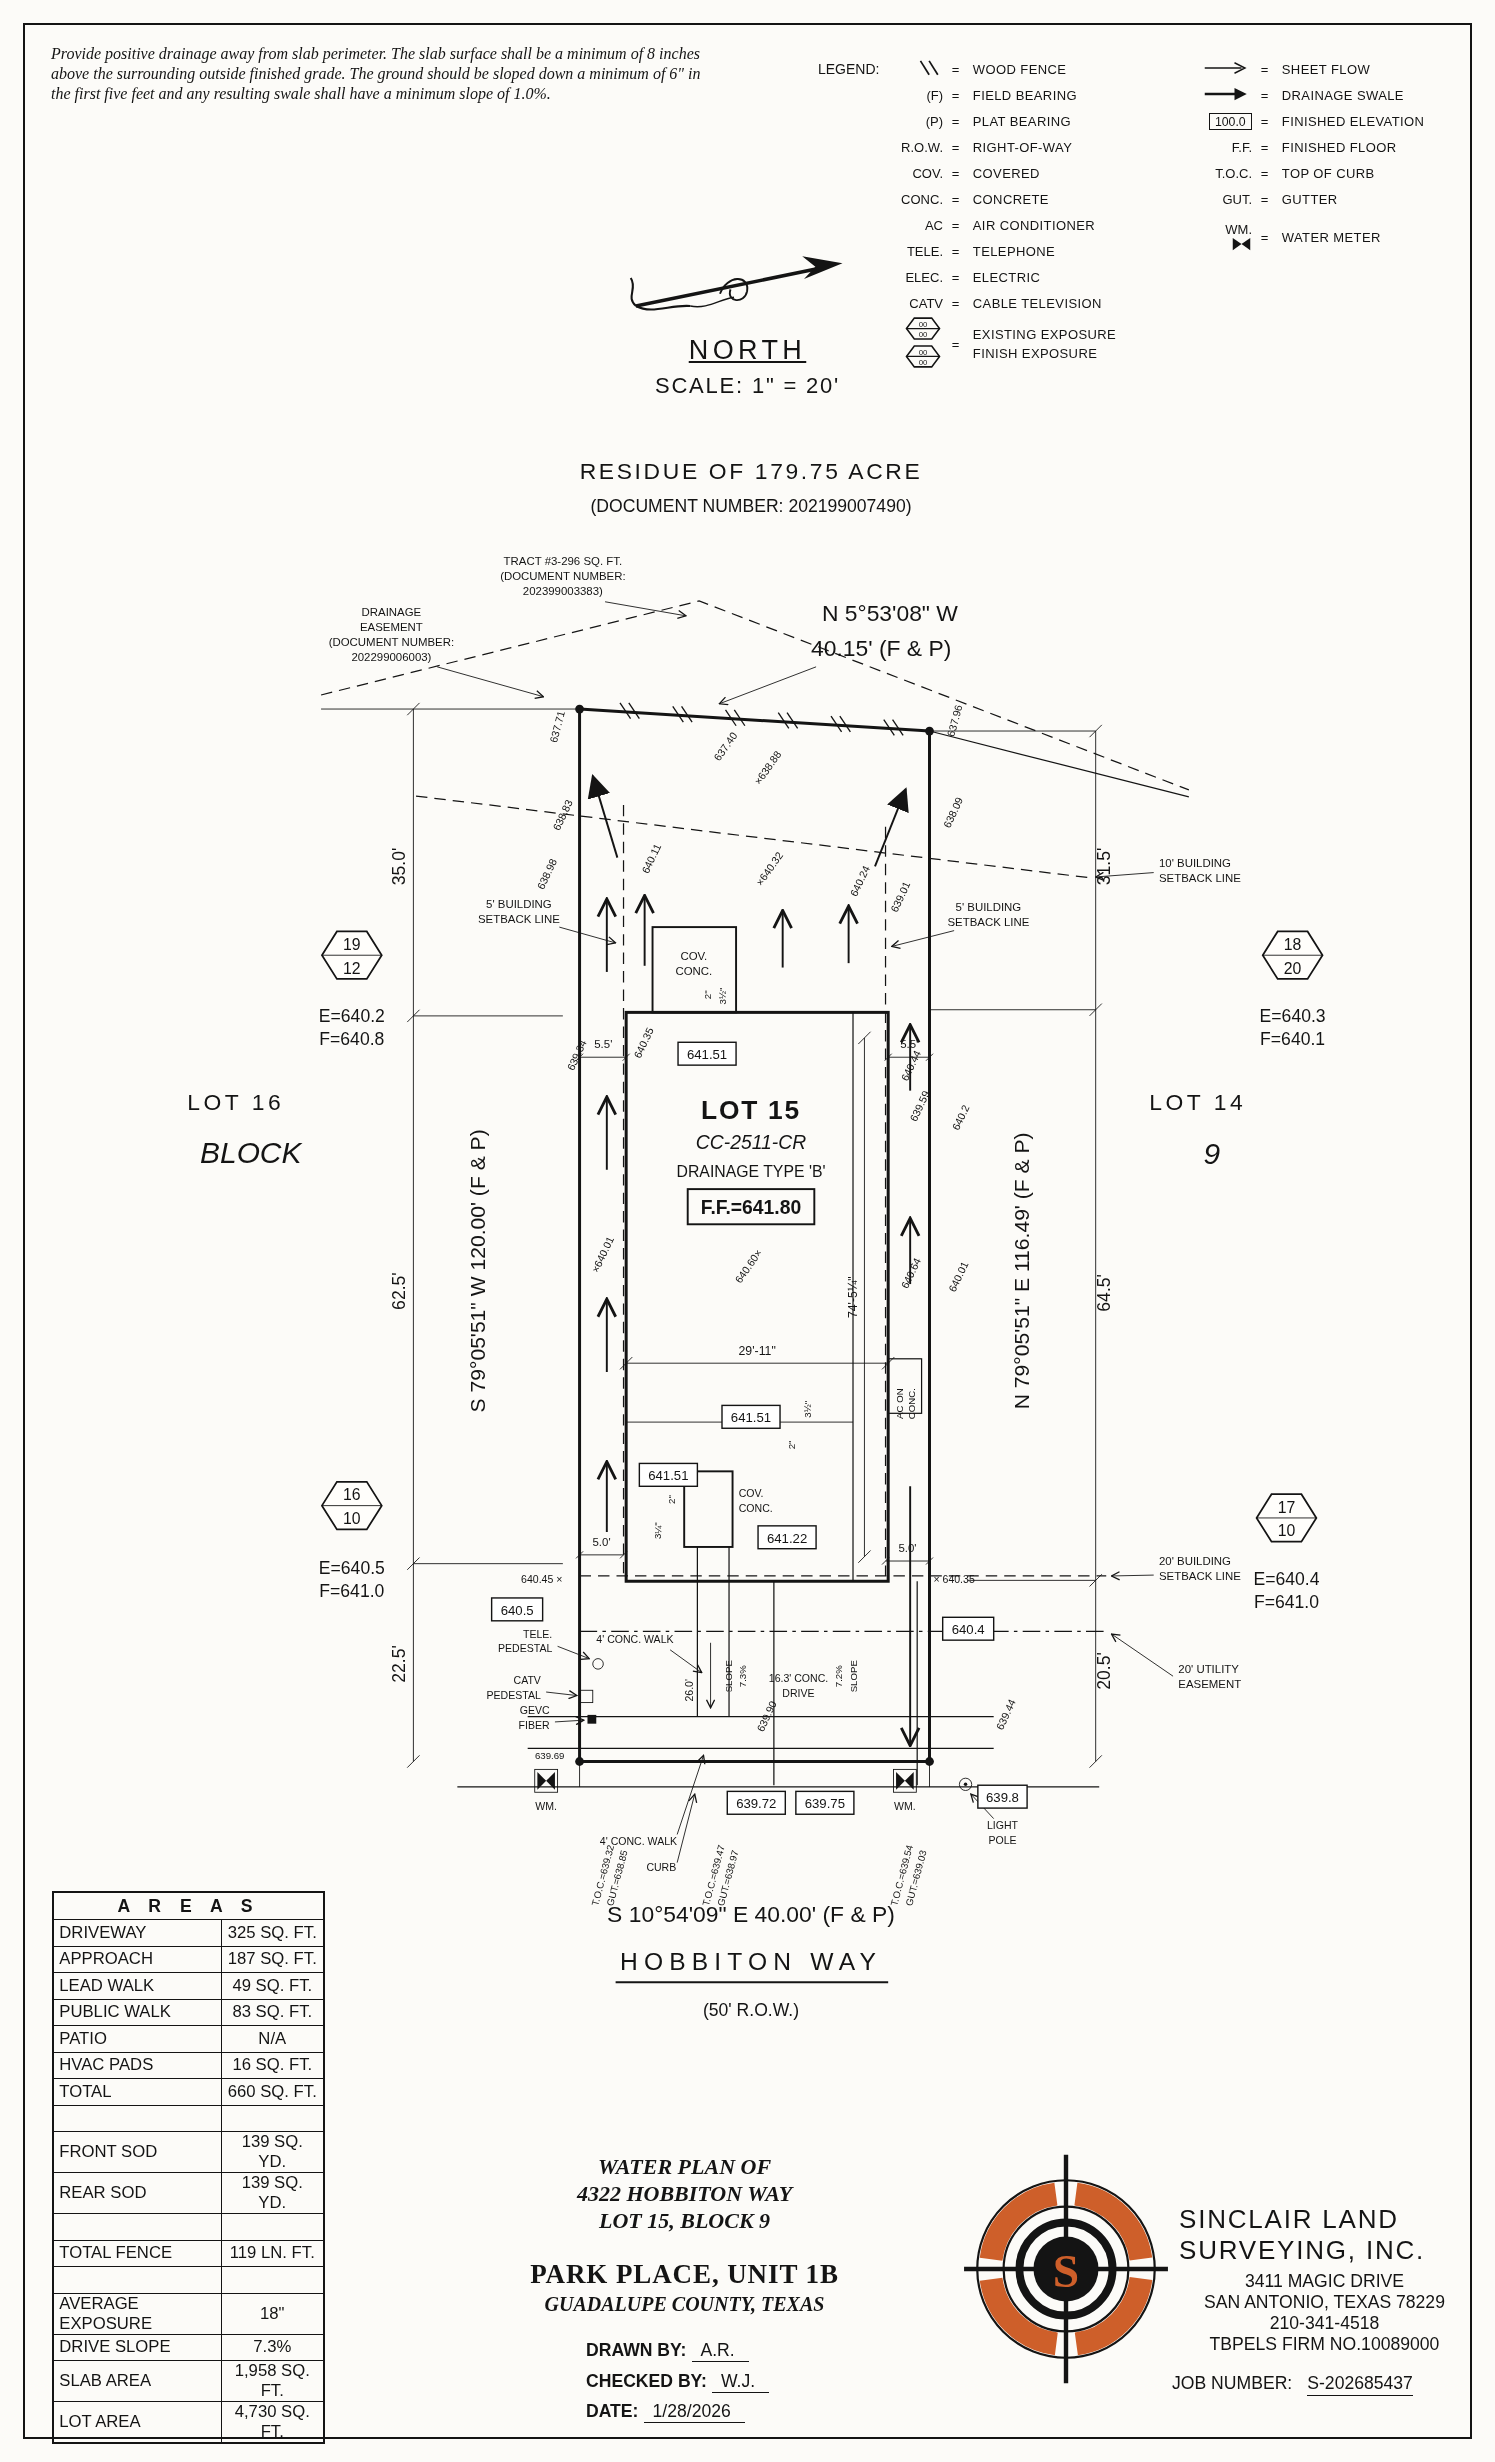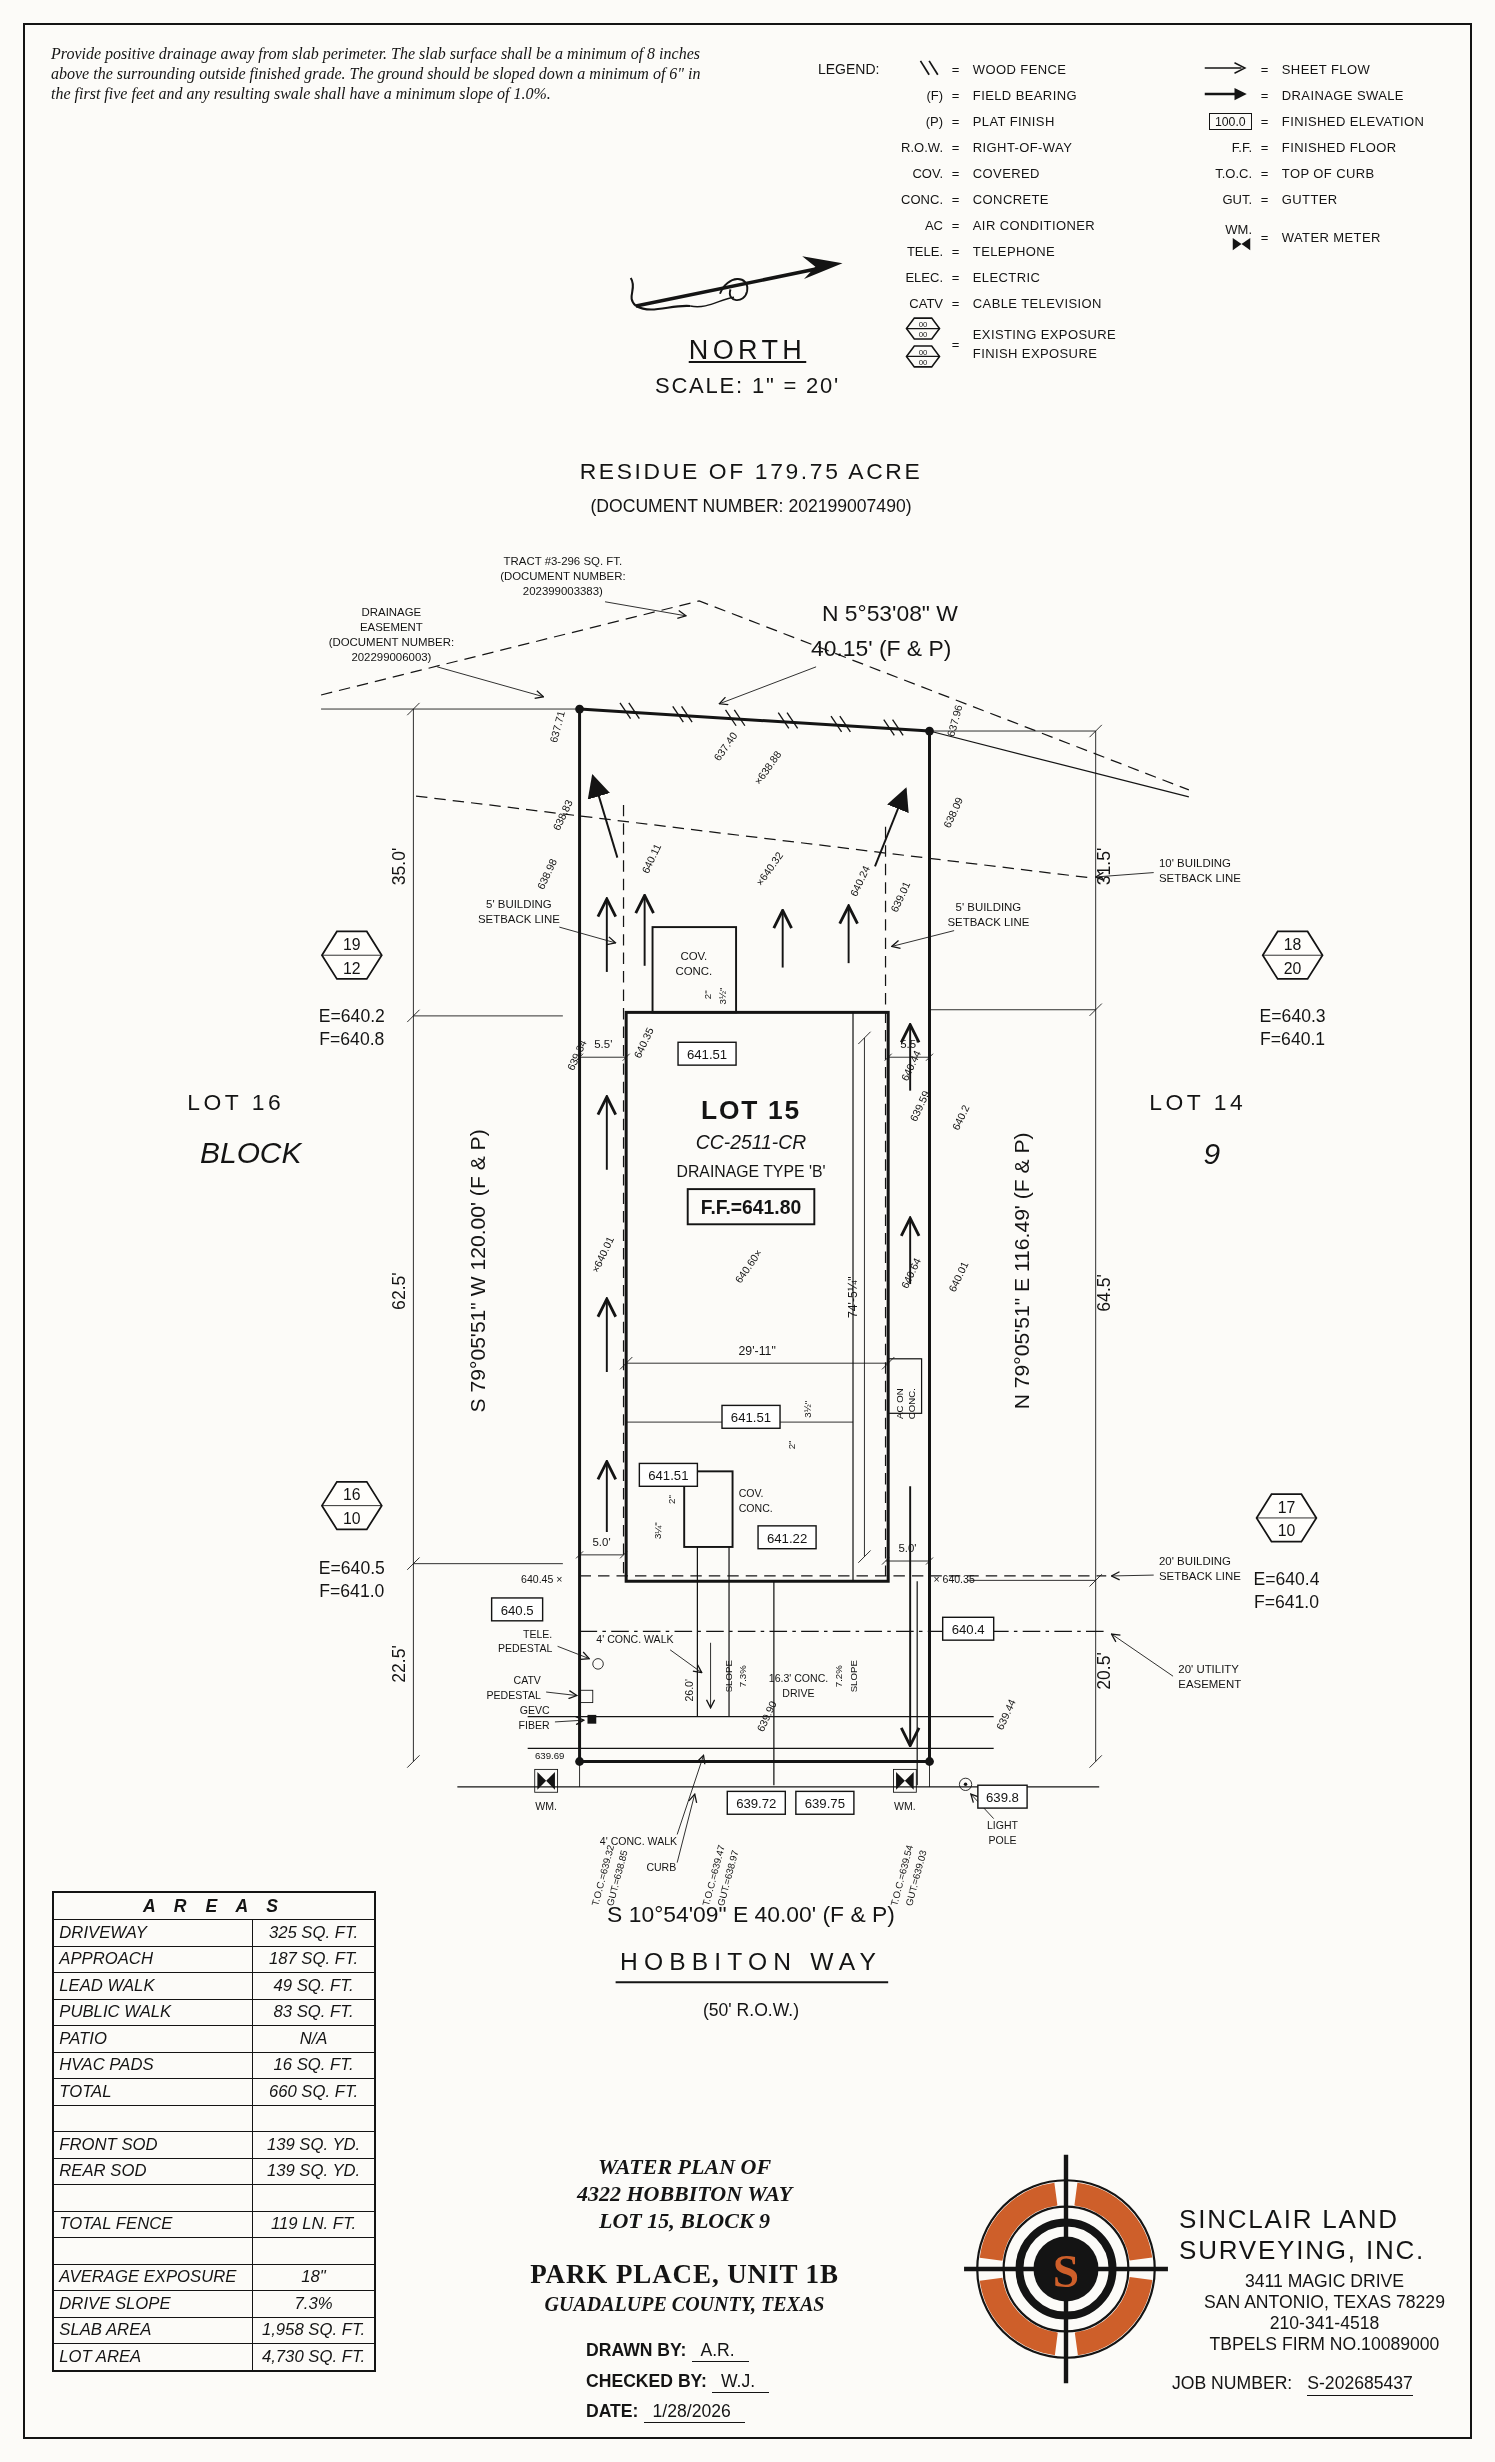--- a/index.html
+++ b/index.html
@@ -50,21 +50,21 @@
   .am{text-anchor:middle;}
   .ae{text-anchor:end;}
   .f11{font-size:11px;} .f12{font-size:12px;} .f13{font-size:13px;} .f14{font-size:14px;}
   .f15{font-size:15px;} .f18{font-size:18px;} .f20{font-size:20px;} .f22{font-size:22px;}
   .f24{font-size:24px;} .f26{font-size:26px;} .f28{font-size:28px;} .f30{font-size:30px;} .f34{font-size:34px;}
   .bold{font-weight:bold;}
   .seri{font-family:"Liberation Serif",serif;font-style:italic;}
   .lsp{letter-spacing:3px;} .lsp6{letter-spacing:7px;}
 
   
-  .areas{position:absolute;left:52px;top:1891px;width:324px;border-collapse:collapse;font-size:16.7px;font-style:italic;}
+  .areas{position:absolute;left:52px;top:1891px;width:273px;border-collapse:collapse;font-size:16.7px;}
   .areas td{border:1.4px solid #141414;height:25.5px;padding:0 5.3px;}
   .areas .hd{ text-align:center;font-size:17.6px;letter-spacing:7px;font-weight:bold;height:26px;}
   .areas .val{text-align:center;width:38%;margin-top:7px;}
   .areas{border:2.6px solid #141414;}
 
   
   .titleblock{position:absolute;left:482px;top:2153px;width:405px;text-align:center;font-family:"Liberation Serif",serif;}
   .tb1{font-size:22px;font-weight:bold;font-style:italic;line-height:27px;}
   .tb4{font-size:27px;font-weight:bold;line-height:33px;letter-spacing:0.9px;margin-top:24px;}
   .tb5{font-size:20px;font-weight:bold;font-style:italic;line-height:26px;}
@@ -119,21 +119,21 @@
       <div class="lrow">
           <span class="ltitle"></span>
           <span class="lsym" style="width:53px">(F)</span>
           <span class="leq">=</span>
           <span class="llab">FIELD BEARING</span>
         </div>
       <div class="lrow">
           <span class="ltitle"></span>
           <span class="lsym" style="width:53px">(P)</span>
           <span class="leq">=</span>
-          <span class="llab">PLAT FINISH</span>
+          <span class="llab">PLAT BEARING</span>
         </div>
       <div class="lrow">
           <span class="ltitle"></span>
           <span class="lsym" style="width:53px">R.O.W.</span>
           <span class="leq">=</span>
           <span class="llab">RIGHT-OF-WAY</span>
         </div>
       <div class="lrow">
           <span class="ltitle"></span>
           <span class="lsym" style="width:53px">COV.</span>

